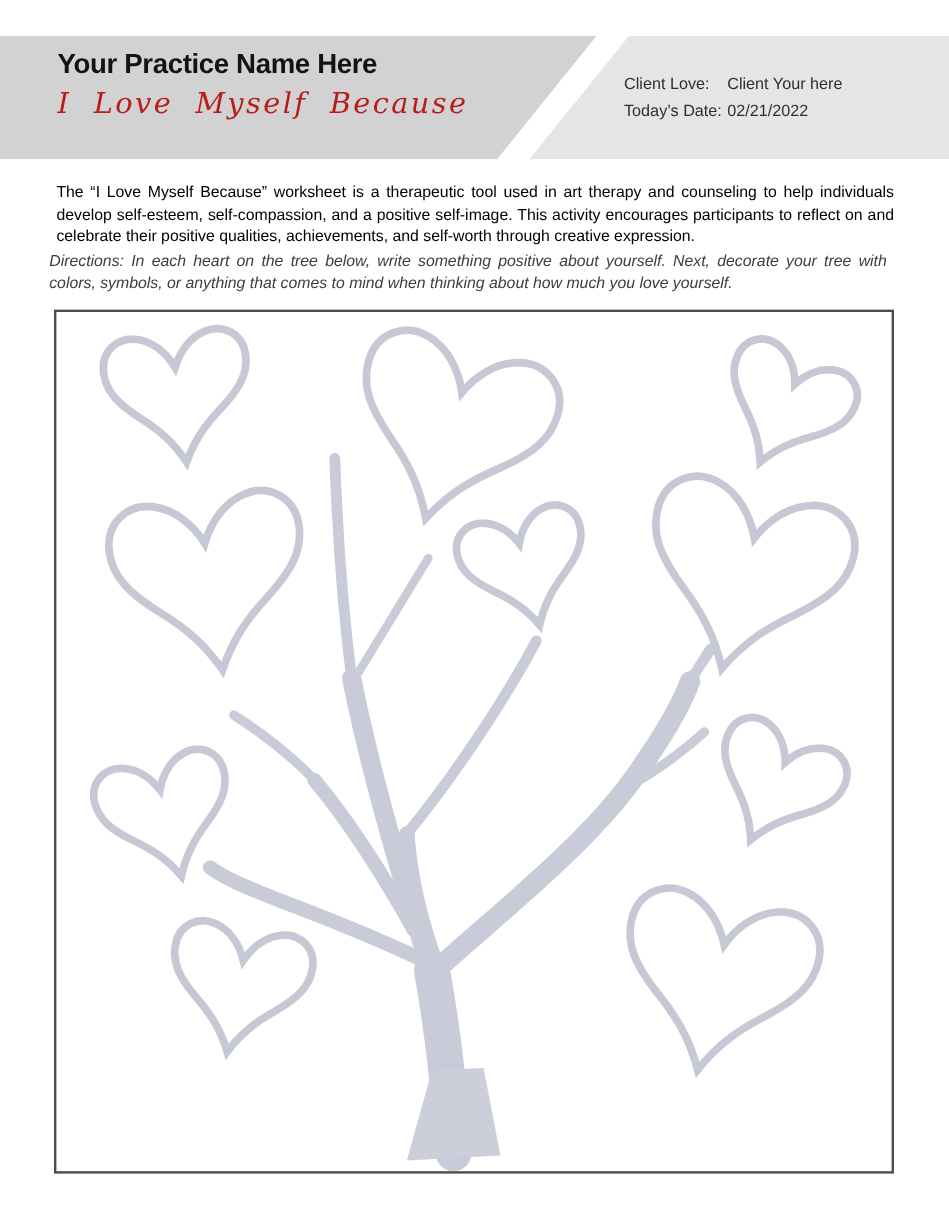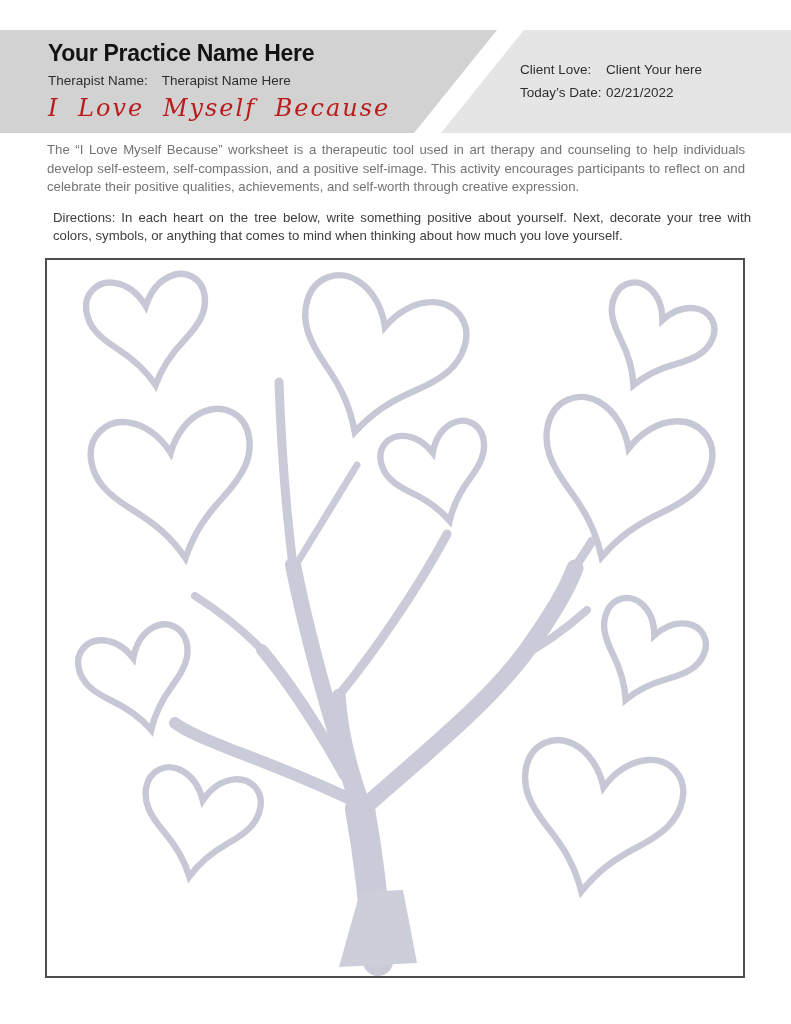--- a/index.html
+++ b/index.html
@@ -19,45 +19,42 @@
   .therapist-line { margin-top:7px; font-size:13.5px; color:#2e2e2e; }
   .therapist-line .val { margin-left:14px; }
   .script-title { margin-top:6px; font-family:"DejaVu Serif", serif; font-style:italic;
                   font-size:24px; color:#b91c1c; letter-spacing:2px; word-spacing:9px; }
 
   .hdr-right { position:absolute; left:520px; top:31px; font-size:13.5px; color:#2e2e2e; }
   .hdr-right .row { display:flex; margin-bottom:6px; line-height:17px; }
   .hdr-right .lbl { width:86px; }
 
   
-  .intro { position:absolute; left:47px; top:141px; width:698px;
-           font-size:13.2px; line-height:18.6px; text-align:justify; color:#737373; }
-  .directions { position:absolute; left:53px; top:209px; width:698px;
+  .intro { position:absolute; left:47px; top:151px; width:698px;
+           font-size:13.2px; line-height:18.6px; text-align:justify; color:#000000; }
+  .directions { position:absolute; left:41px; top:209px; width:698px;
                 font-size:13.2px; line-height:18px; text-align:justify;
-                color:#3d3d3d; }
+                font-style:italic; color:#3d3d3d; }
 
   
   .tree-box { position:absolute; left:45px; top:258px; width:700px; height:720px;
               background:#fff; border:2px solid #4d4d4d; }
   .tree-box svg { display:block; width:696px; height:716px; }
 </style>
 </head>
 <body>
 
 <div class="page">
 
   <div class="band">
     <div class="band-dark"></div>
     <div class="band-light"></div>
 
     <div class="hdr-left">
       <div class="practice-name">Your Practice Name Here</div>
-      <div class="therapist-line">
-        <span>Therapist Name:</span><span class="val">Therapist Name Here</span>
-      </div>
       <div class="script-title">I Love Myself Because</div>
     </div>
 
     <div class="hdr-right">
       <div class="row">
         <span class="lbl">Client Love:</span>
         <span>Client Your here</span>
       </div>
       <div class="row">
         <span class="lbl">Today’s Date:</span>

